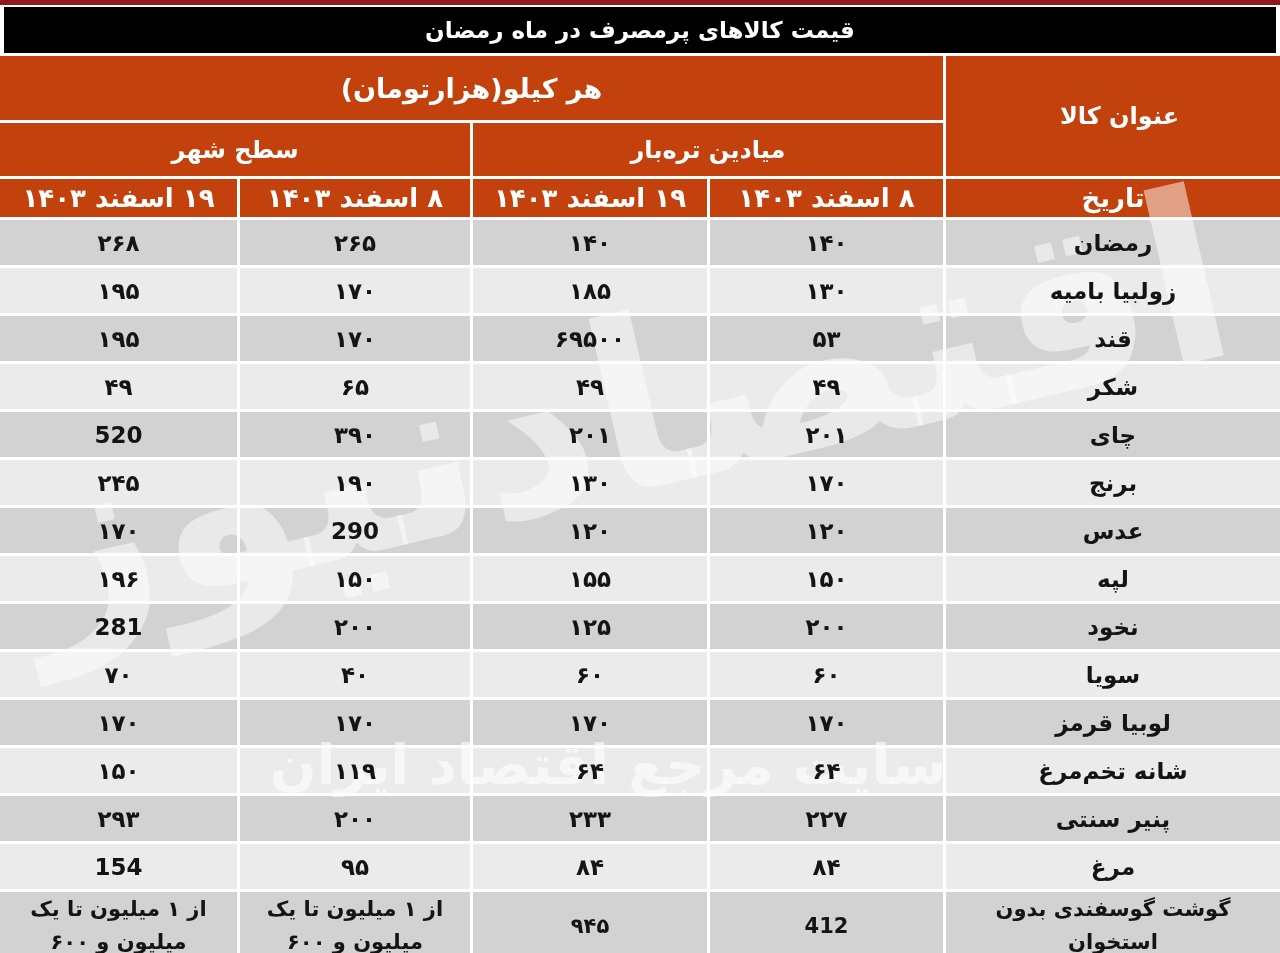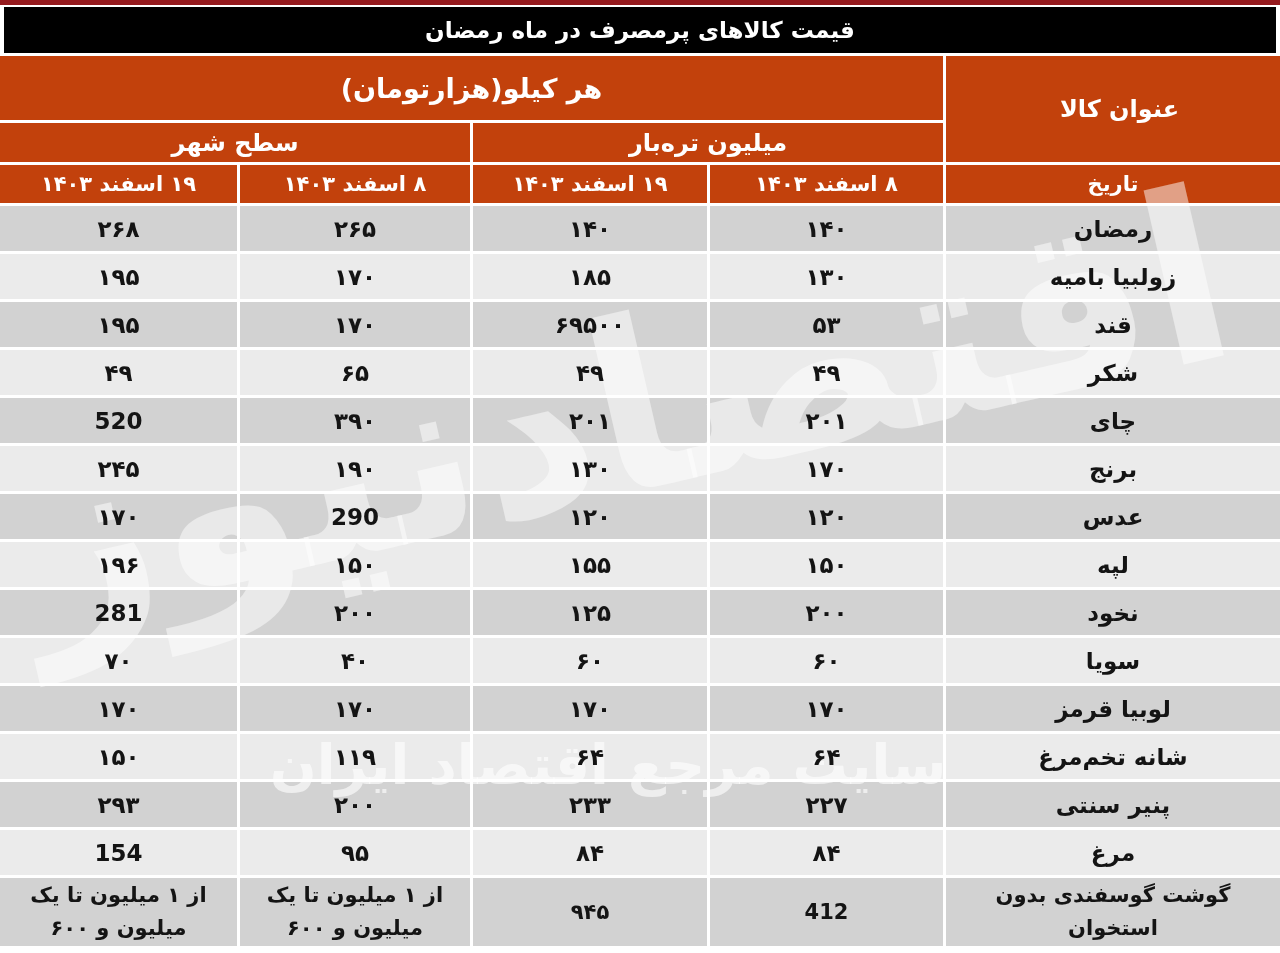--- a/index.html
+++ b/index.html
@@ -15,22 +15,22 @@
   }
   .table-wrap{margin-top:3px;overflow:hidden;position:relative;}
   table{
     direction:rtl;table-layout:fixed;width:1286px;
     border-collapse:separate;border-spacing:3px;margin:-3px;
   }
   th{background:#c2410c;color:#ffffff;font-weight:bold;text-align:center;vertical-align:middle;padding:0 6px;}
   tr.h-a th.unit{font-size:27px;}
   tr.h-a th{height:64px;}
   th.item{font-size:24px;padding-left:19px;}
-  tr.h-b th{height:39px;font-size:24px;}
-  tr.h-c th{height:38px;font-size:21px;}
+  tr.h-b th{height:53px;font-size:24px;}
+  tr.h-c th{height:38px;font-size:26px;}
   tbody td{
     height:45px;background:#d2d2d2;text-align:center;vertical-align:middle;
     font-size:23px;font-weight:bold;color:#141414;padding:0 6px;
   }
   tbody tr:nth-child(even) td{background:#ebebeb;}
   tbody tr.tall td{height:68px;font-size:21px;line-height:1.55;}
   th span, tbody td span{position:relative;z-index:2;}
   .wm{position:absolute;z-index:1;pointer-events:none;font-weight:bold;white-space:nowrap;}
   .wm-main{
     left:40px;top:270px;width:1200px;text-align:center;
@@ -58,21 +58,21 @@
         <col style="width:234px">
         <col style="width:230px">
         <col style="width:237px">
     </colgroup>
     <thead>
       <tr class="h-a">
         <th class="item" rowspan="2"><span>عنوان کالا</span></th>
         <th class="unit" colspan="4"><span>هر کیلو(هزارتومان)</span></th>
       </tr>
       <tr class="h-b">
-        <th colspan="2"><span>میلیون تره‌بار</span></th>
+        <th colspan="2"><span>میادین تره‌بار</span></th>
         <th colspan="2"><span>سطح شهر</span></th>
       </tr>
       <tr class="h-c">
         <th><span>تاریخ</span></th>
         <th><span>۸ اسفند ۱۴۰۳</span></th>
         <th><span>۱۹ اسفند ۱۴۰۳</span></th>
         <th><span>۸ اسفند ۱۴۰۳</span></th>
         <th><span>۱۹ اسفند ۱۴۰۳</span></th>
       </tr>
     </thead>

